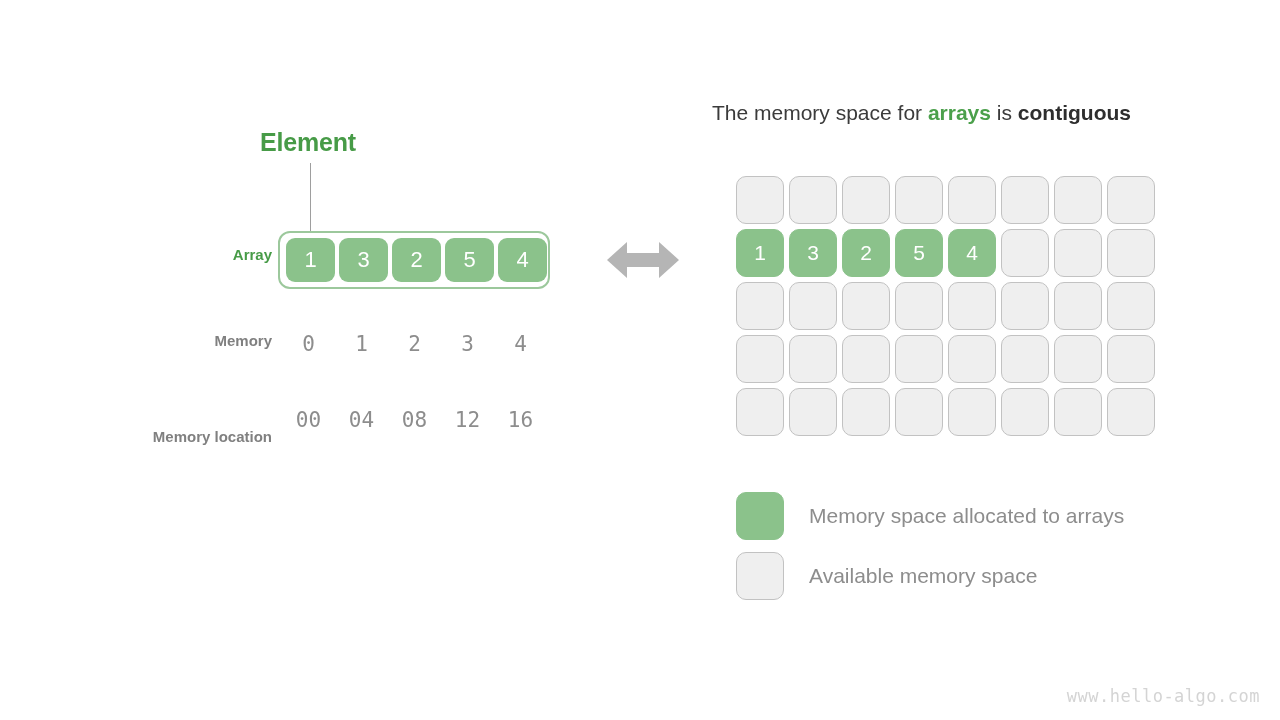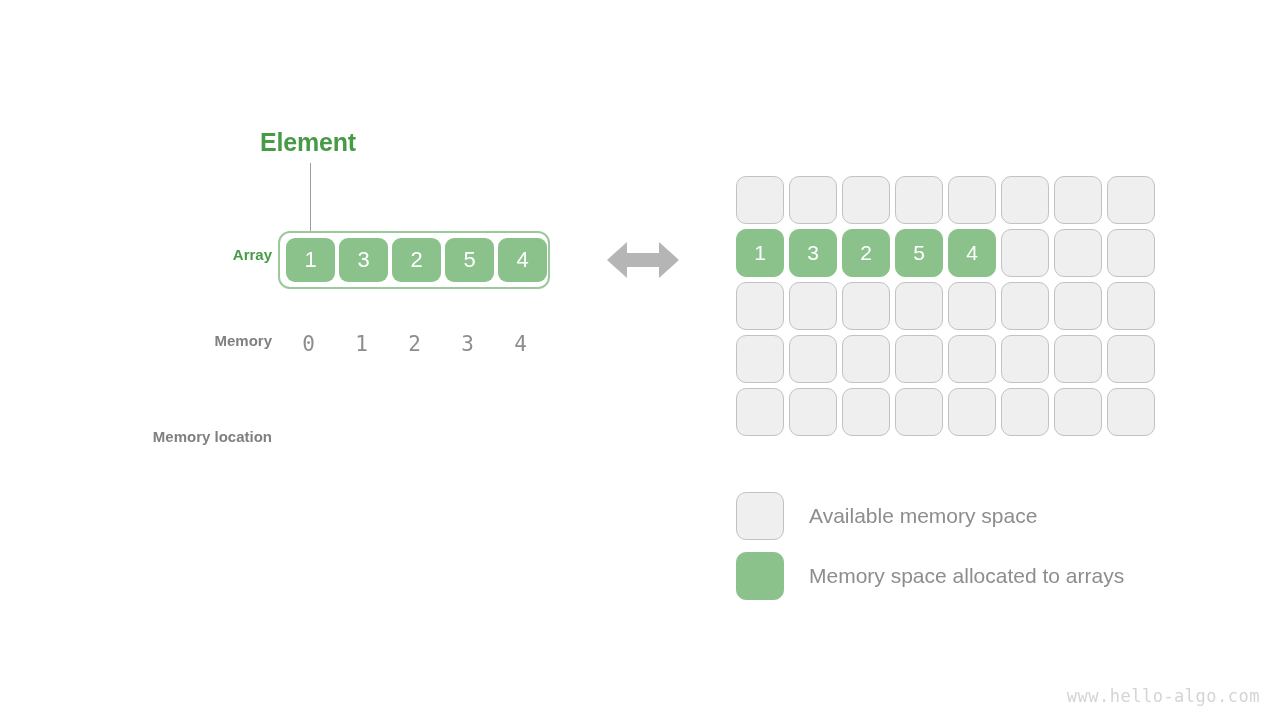--- a/index.html
+++ b/index.html
@@ -225,27 +225,37 @@
   <div class="abs num-row index-row">
     <div class="num-cell">0</div>
     <div class="num-cell">1</div>
     <div class="num-cell">2</div>
     <div class="num-cell">3</div>
     <div class="num-cell">4</div>
   </div>
 
   <div class="abs row-label gray label-memory">Memory location</div>
 
+  <div class="abs num-row memory-row">
+    <div class="num-cell">00</div>
+    <div class="num-cell">04</div>
+    <div class="num-cell">08</div>
+    <div class="num-cell">12</div>
+    <div class="num-cell">16</div>
+  </div>
 
   <div class="abs arrow-wrap">
     <svg width="72" height="44" viewBox="0 0 72 44" xmlns="http://www.w3.org/2000/svg">
       <polygon points="0,22 20,4 20,15 52,15 52,4 72,22 52,40 52,29 20,29 20,40" fill="#b5b5b5"></polygon>
     </svg>
   </div>
 
+  <div class="abs memory-title">
+    <span>The memory space for </span><span class="kw-green">arrays</span><span> is </span><span class="kw-dark">contiguous</span>
+  </div>
 
   <div class="abs mem-grid" id="mem-grid">
       <div class="mem-cell"></div>
       <div class="mem-cell"></div>
       <div class="mem-cell"></div>
       <div class="mem-cell"></div>
       <div class="mem-cell"></div>
       <div class="mem-cell"></div>
       <div class="mem-cell"></div>
       <div class="mem-cell"></div>
@@ -278,24 +288,24 @@
       <div class="mem-cell"></div>
       <div class="mem-cell"></div>
       <div class="mem-cell"></div>
       <div class="mem-cell"></div>
       <div class="mem-cell"></div>
       <div class="mem-cell"></div>
     </div>
 
   <div class="abs legend">
     <div class="legend-row">
+      <div class="legend-swatch allocated"></div>
+      <div class="legend-text">Memory space allocated to arrays</div>
+    </div>
+    <div class="legend-row">
       <div class="legend-swatch available"></div>
       <div class="legend-text">Available memory space</div>
     </div>
-    <div class="legend-row">
-      <div class="legend-swatch allocated"></div>
-      <div class="legend-text">Memory space allocated to arrays</div>
-    </div>
   </div>
 
   <div class="abs watermark">www.hello-algo.com</div>
 
 </div>
 
 </body></html>

